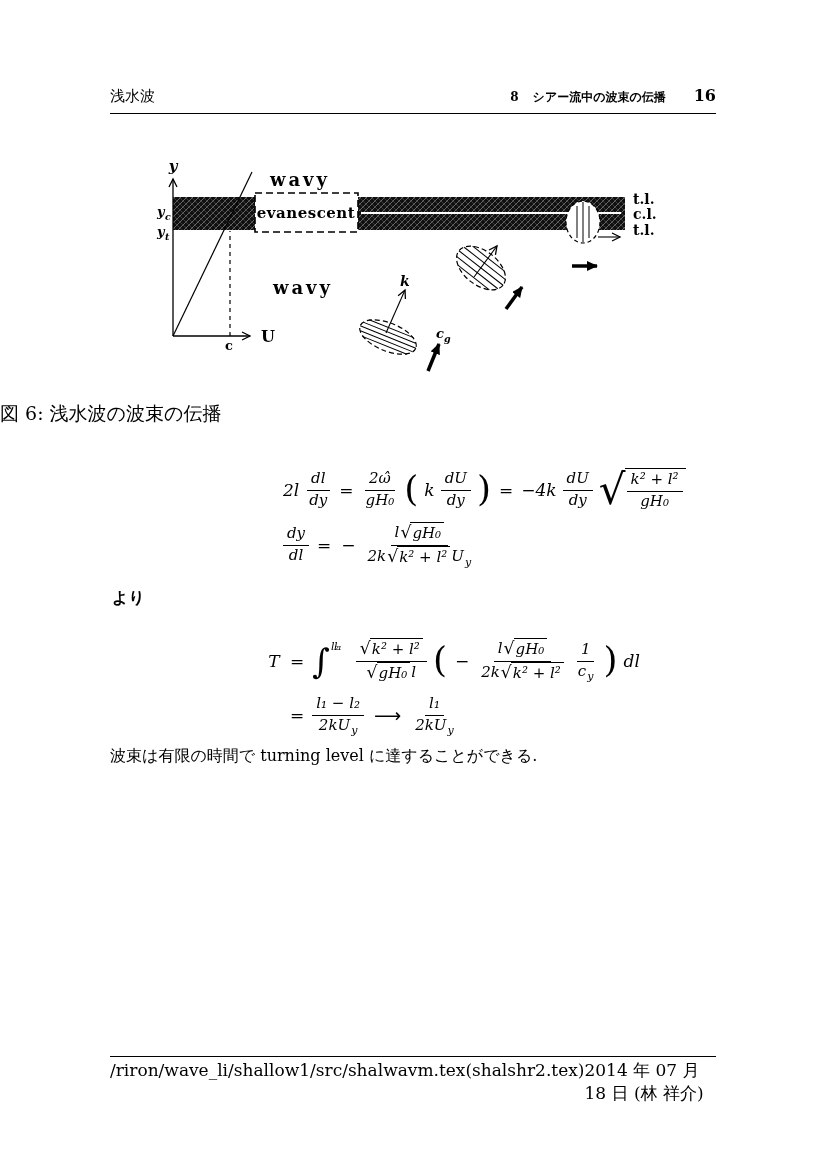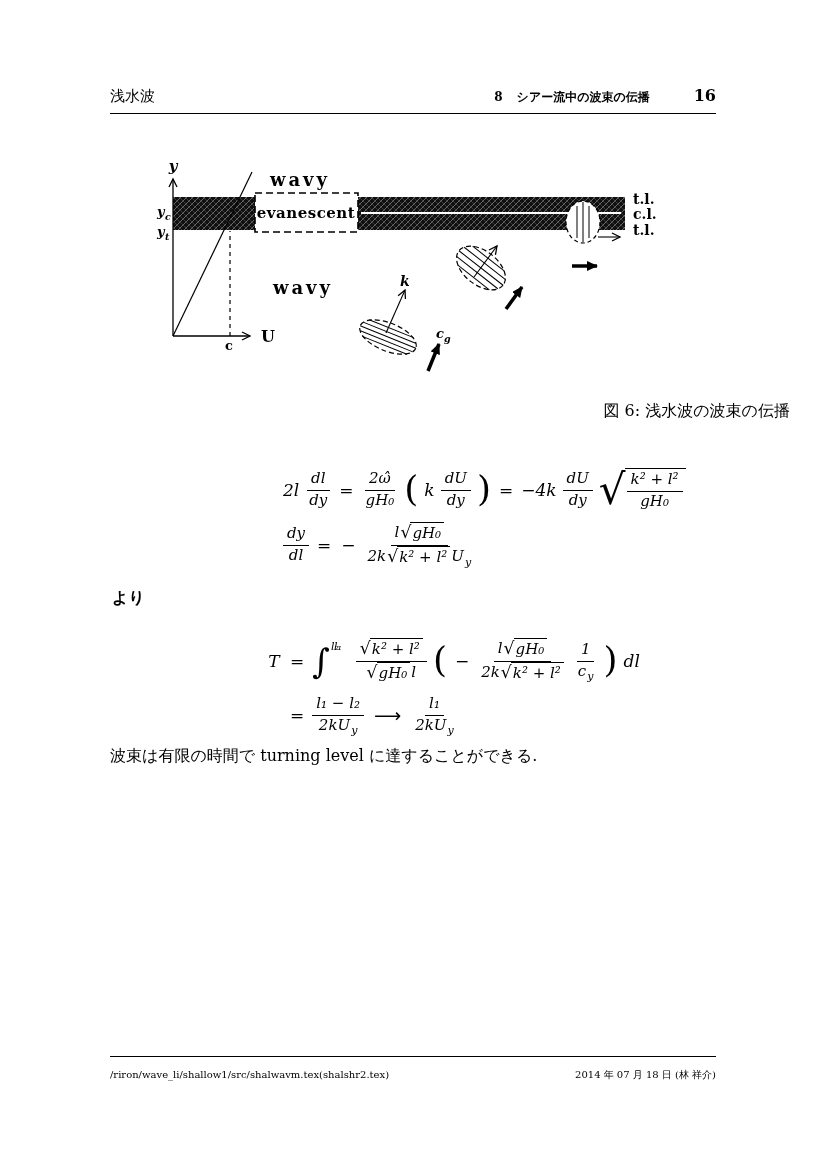--- a/index.html
+++ b/index.html
@@ -12,26 +12,26 @@
 
   
   .header {
     position:absolute; left:110px; top:86px; width:606px;
     border-bottom:1.2px solid #000; padding-bottom:7px;
     display:flex; align-items:baseline;
   }
   .header .doc-title { font-size:15px; }
   .header .sec { margin-left:auto; font-weight:bold; font-size:12px; }
   .header .sec .secnum { margin-right:14px; }
-  .header .pagenum { font-weight:bold; font-size:16px; margin-left:44px; }
+  .header .pagenum { font-weight:bold; font-size:16px; margin-left:28px; }
 
   
   .fig-svg { position:absolute; left:140px; top:150px; }
   .fig-svg text { font-family:"DejaVu Serif","Liberation Serif",serif; fill:#000; }
-  .caption { position:absolute; left:0; top:401px; width:790px; text-align:right; font-size:16px; }
+  .caption { position:absolute; left:0; top:401px; width:790px; text-align:left; font-size:19px; }
 
   
   .math { font-size:17px; font-style:italic; position:absolute; }
   .mrow { display:flex; align-items:center; gap:6px; white-space:nowrap; margin-bottom:11px; }
   .mi {}
   .mo { font-style:normal; padding:0 2px; }
   .frac { display:inline-flex; flex-direction:column; align-items:center; font-size:15px; line-height:1.3; }
   .fn, .fd { display:inline-flex; align-items:center; justify-content:center; padding:0 4px; gap:1px; }
   .fn { border-bottom:1.2px solid #000; padding-bottom:1px; }
   .bp { font-style:normal; font-size:36px; font-weight:300; line-height:0.9; }
@@ -47,22 +47,22 @@
   .lhs { width:16px; display:inline-flex; justify-content:center; }
   .arrow { font-family:"DejaVu Sans","Liberation Sans",sans-serif; font-size:19px; padding:0 4px; }
 
   
   .lead-text { position:absolute; left:112px; top:588px; font-size:16px;font-weight:bold; }
   .conclusion { position:absolute; left:110px; top:746px; font-size:16px; }
 
   
   .footer {
     position:absolute; left:110px; top:1056px; width:606px;
-    border-top:1.2px solid #000; padding-top:11px;
-    display:flex; align-items:baseline; font-size:10px;gap:40px;
+    border-top:1.2px solid #000; padding-top:2px;
+    display:flex; align-items:baseline; font-size:17px;
   }
   .footer .right { margin-left:auto; }
 </style>
 </head>
 <body>
 
 <div class="page">
 
   <div class="header">
     <span class="doc-title">浅水波</span>

